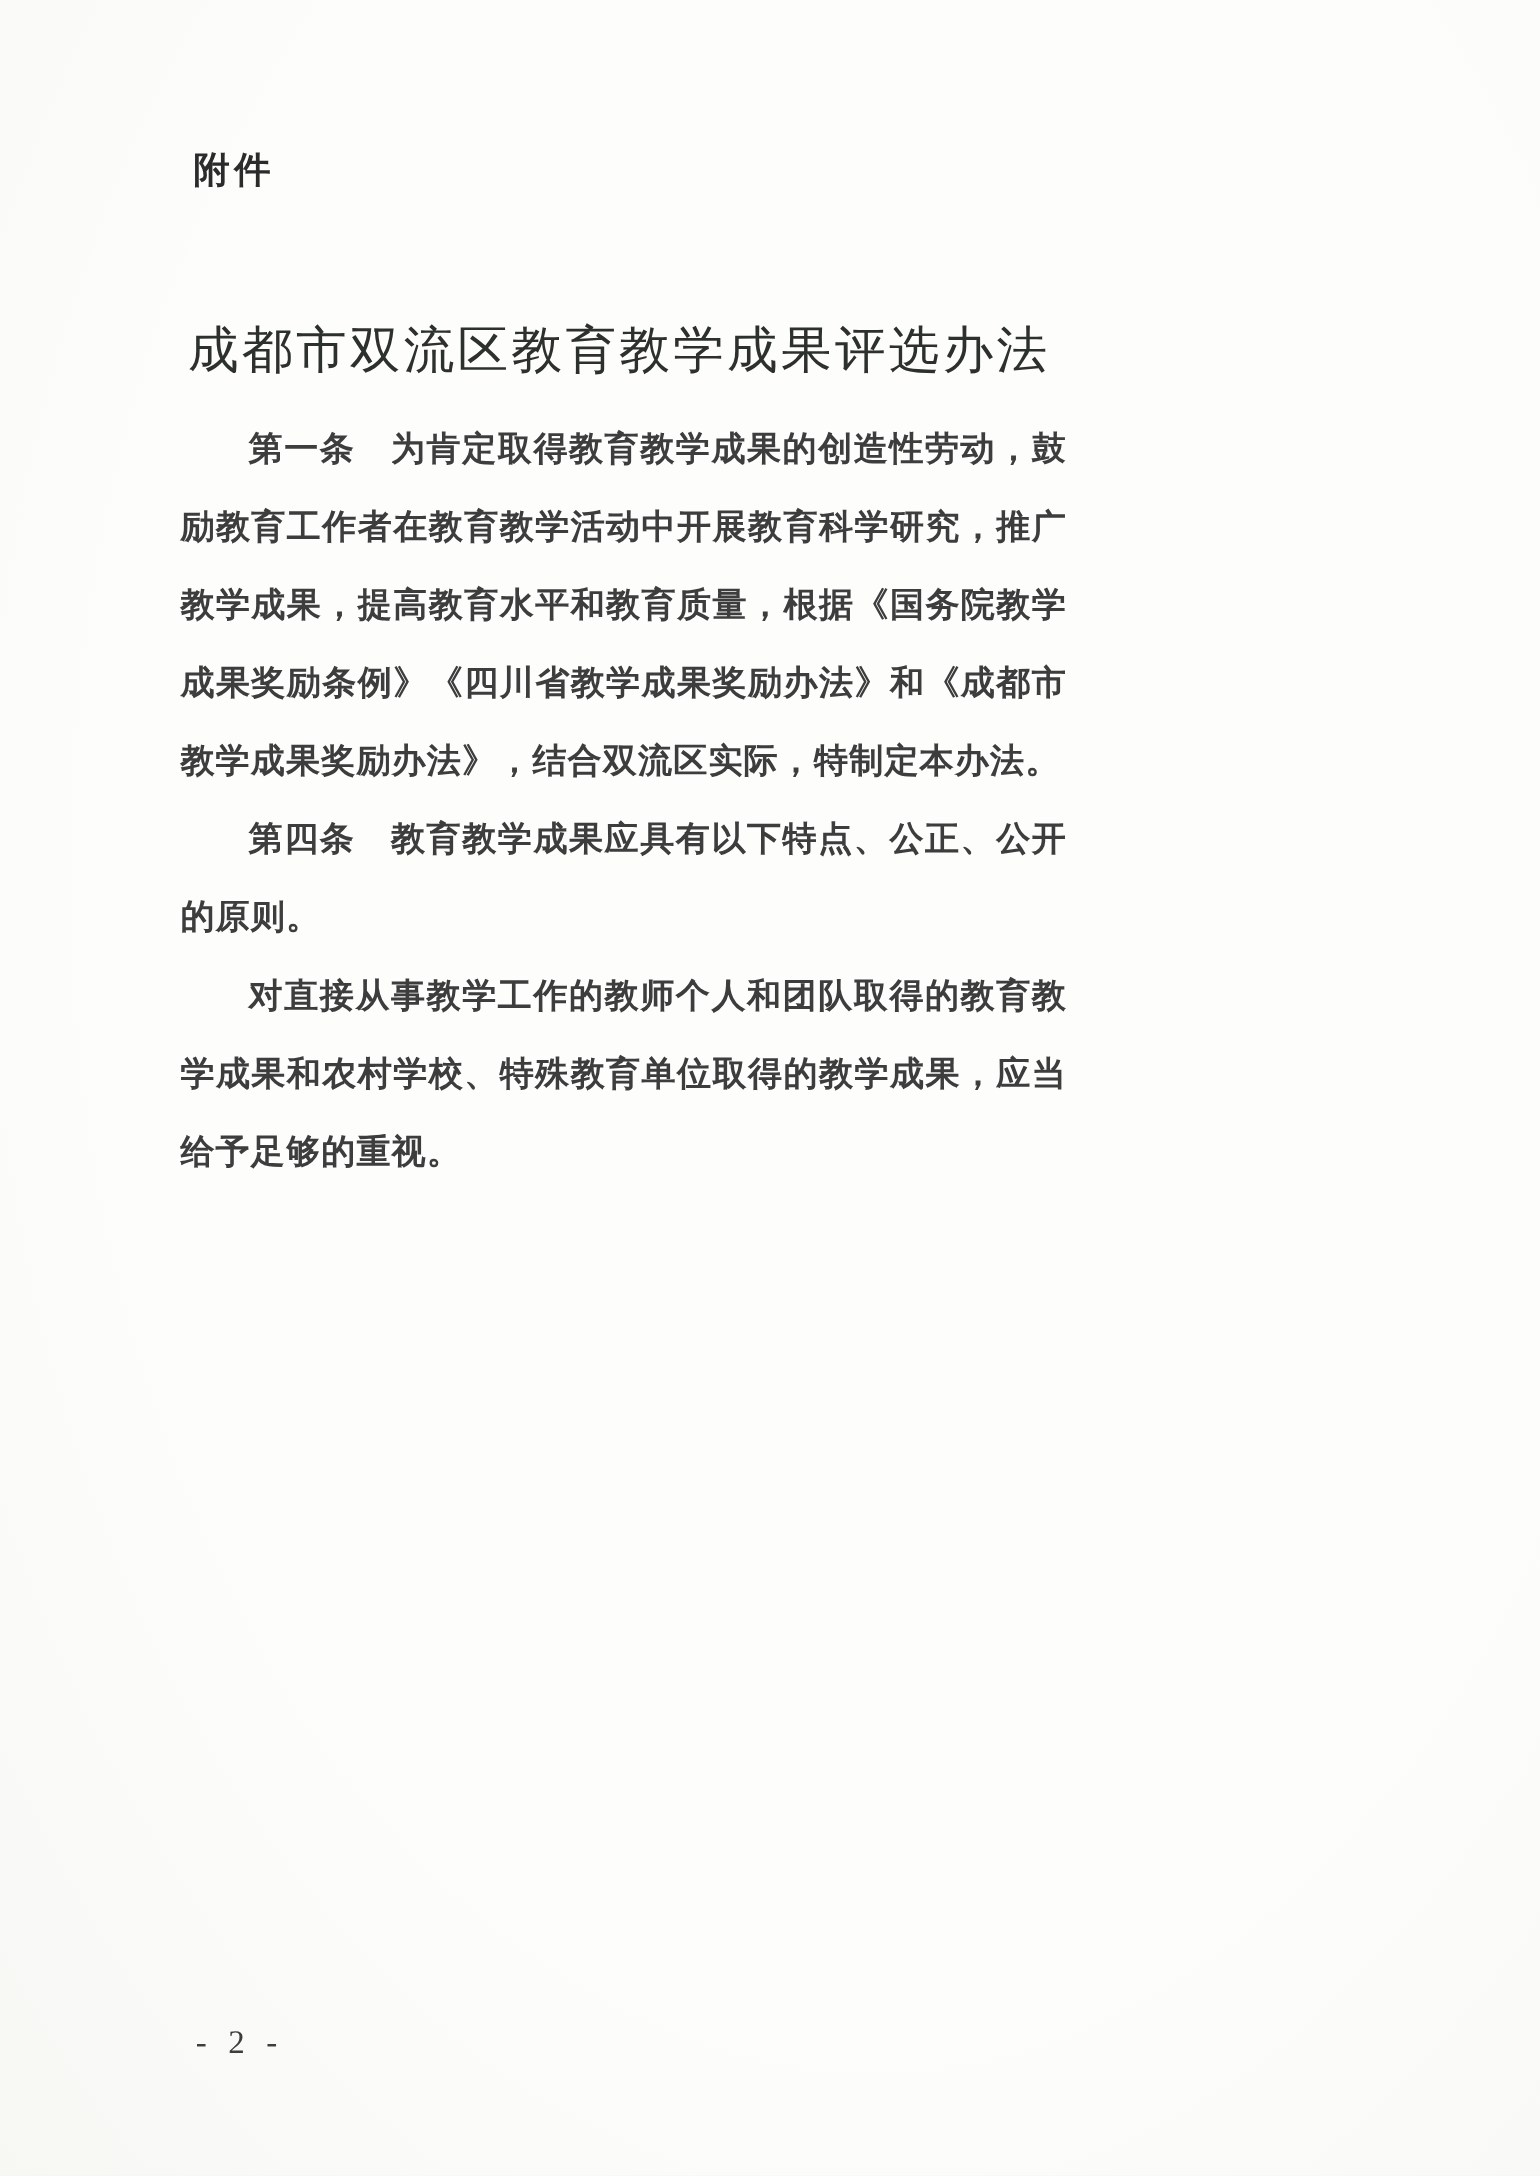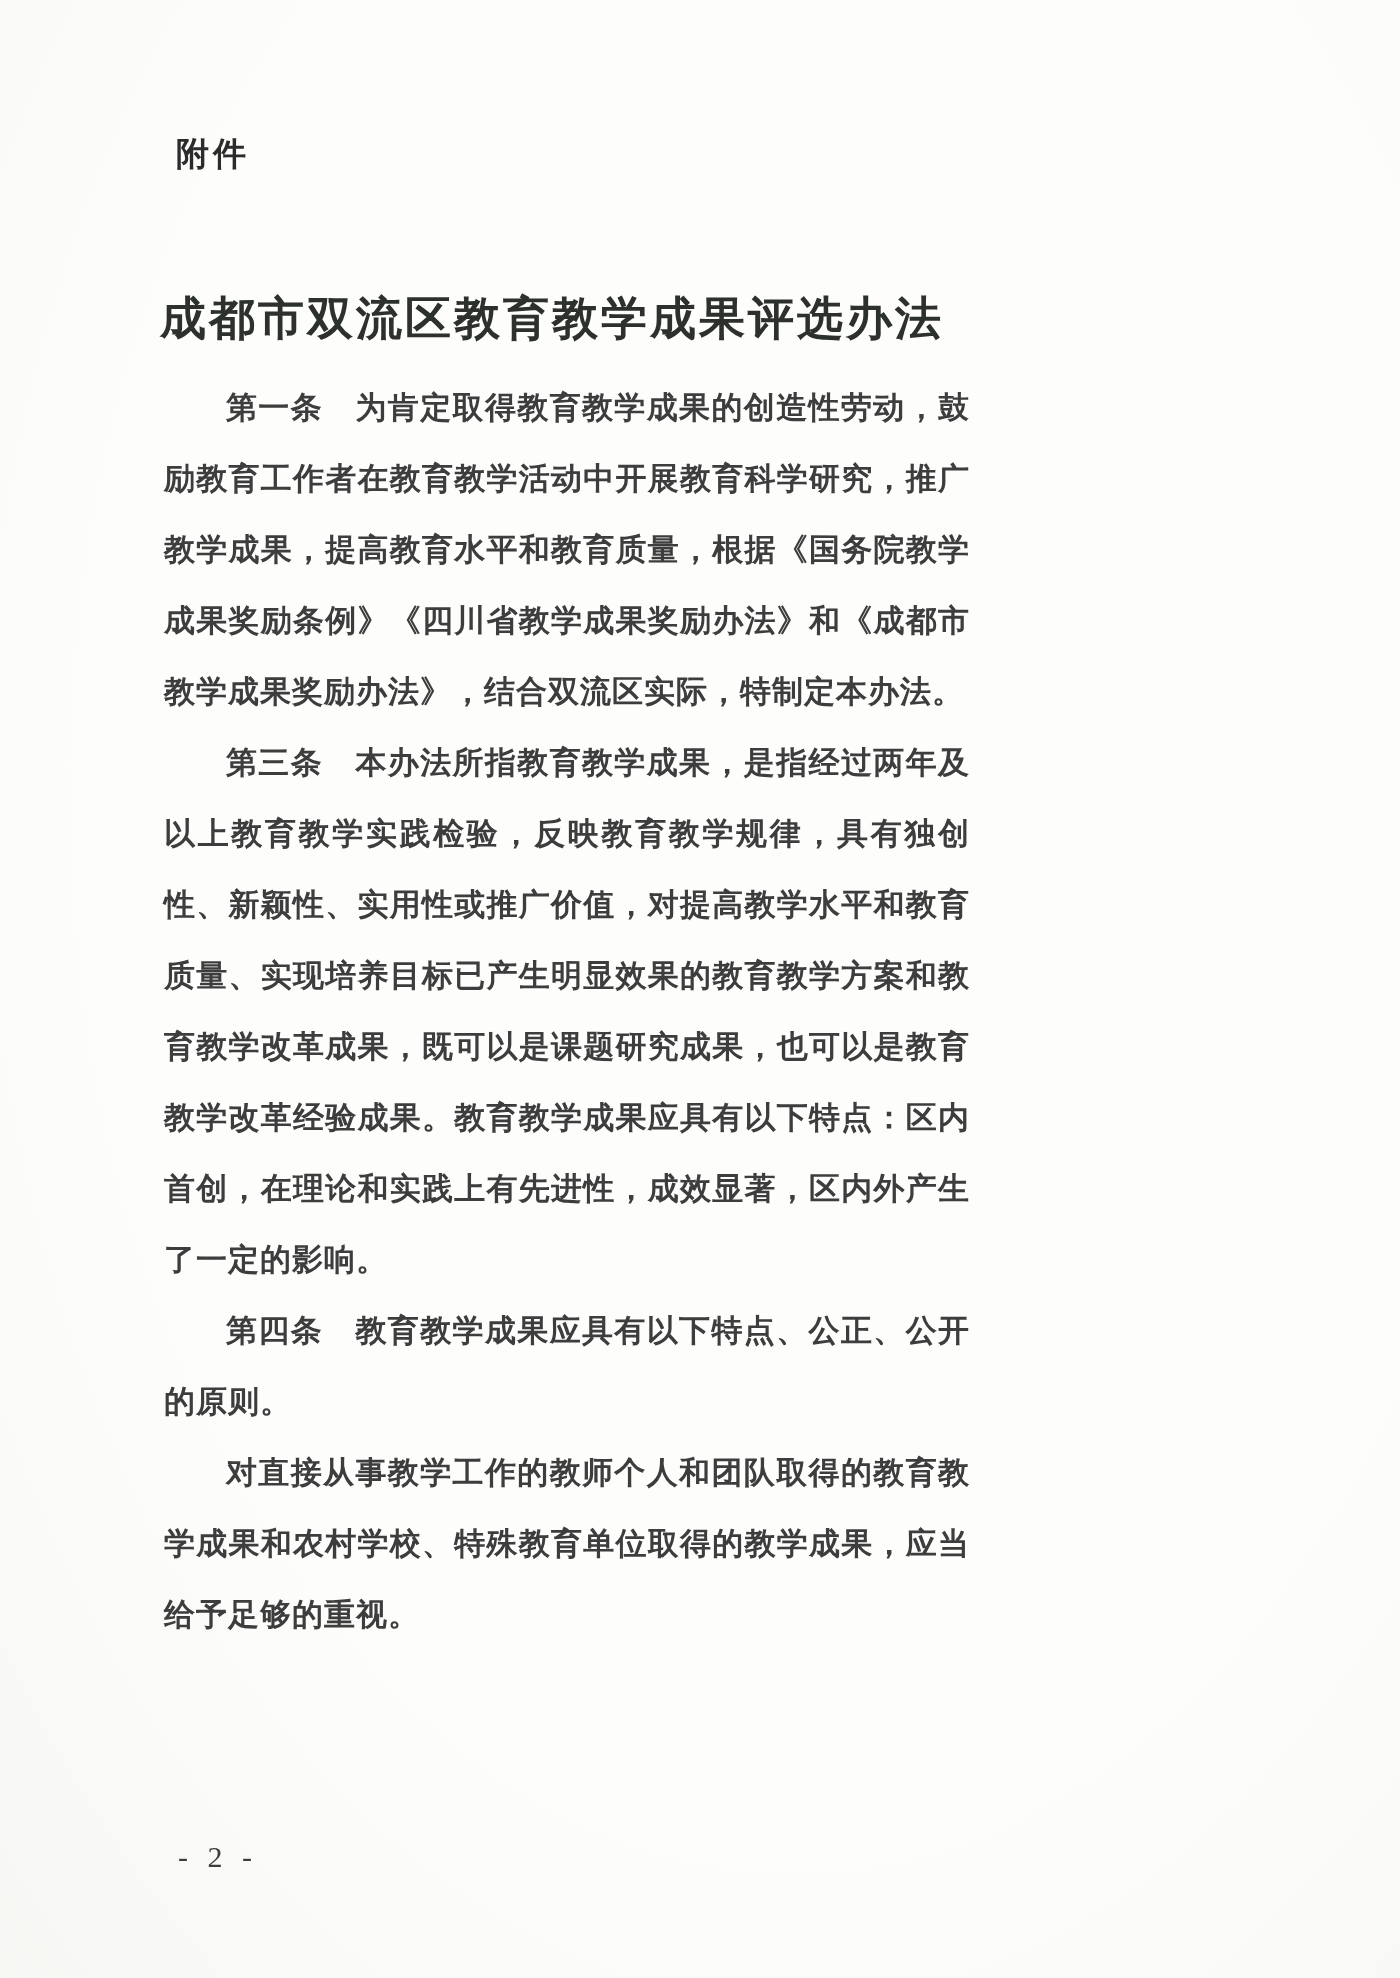--- a/index.html
+++ b/index.html
@@ -21,21 +21,22 @@
     font-weight:bold;
     font-size:33px;
     line-height:40px;
     color:#2b2b2b;
     letter-spacing:4px;
   }
   .doc-title{
     position:absolute;
     left:160px;top:262px;
     width:806px;
-    font-weight:bold;
+    text-align:center;
+    font-weight:normal;
     font-size:46px;
     line-height:58px;
     letter-spacing:3px;
     color:#2d312d;
     margin-top:28px;
   }
   .doc-body{
     position:absolute;
     left:164px;top:372px;
     width:806px;
@@ -63,20 +64,19 @@
 <body>
 
 <div class="page">
 
   <div class="attachment-label">附件</div>
 
   <h1 class="doc-title">成都市双流区教育教学成果评选办法</h1>
 
   <div class="doc-body">
       <p>第一条　为肯定取得教育教学成果的创造性劳动，鼓励教育工作者在教育教学活动中开展教育科学研究，推广教学成果，提高教育水平和教育质量，根据《国务院教学成果奖励条例》《四川省教学成果奖励办法》和《成都市教学成果奖励办法》，结合双流区实际，特制定本办法。</p>
-      <p>第三条　本办法所指教育教学成果，是指经过两年及以上教育教学实践检验，反映教育教学规律，具有独创性、新颖性、实用性或推广价值，对提高教学水平和教育质量、实现培养目标已产生明显效果的教育教学方案和教育教学改革成果，既可以是课题研究成果，也可以是教育教学改革经验成果。教育教学成果应具有以下特点：区内首创，在理论和实践上有先进性，成效显著，区内外产生了一定的影响。</p>
       <p>第四条　教育教学成果应具有以下特点、公正、公开的原则。</p>
       <p>对直接从事教学工作的教师个人和团队取得的教育教学成果和农村学校、特殊教育单位取得的教学成果，应当给予足够的重视。</p>
     </div>
 
   <div class="page-number">- 2 -</div>
 
 </div>
 
 </body></html>

